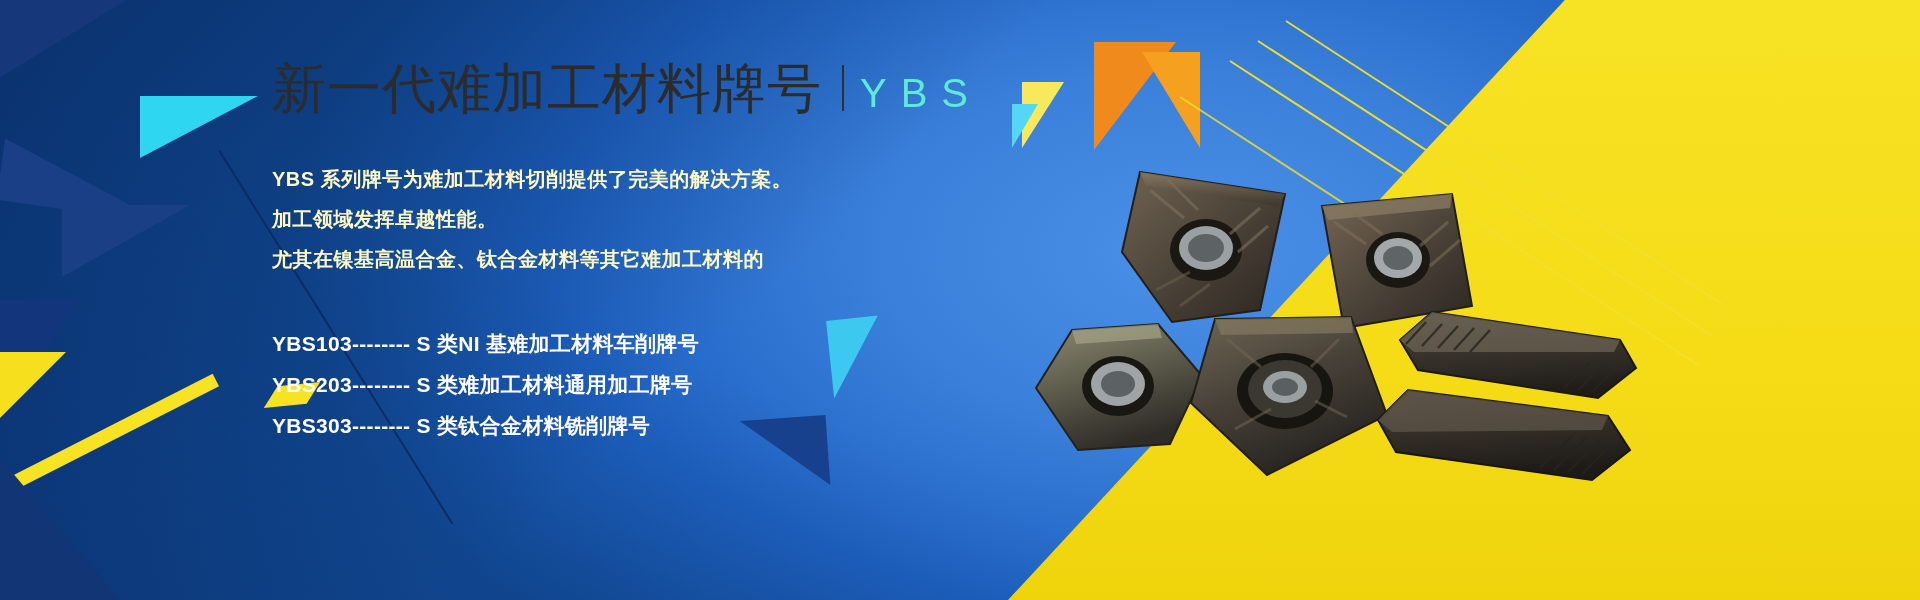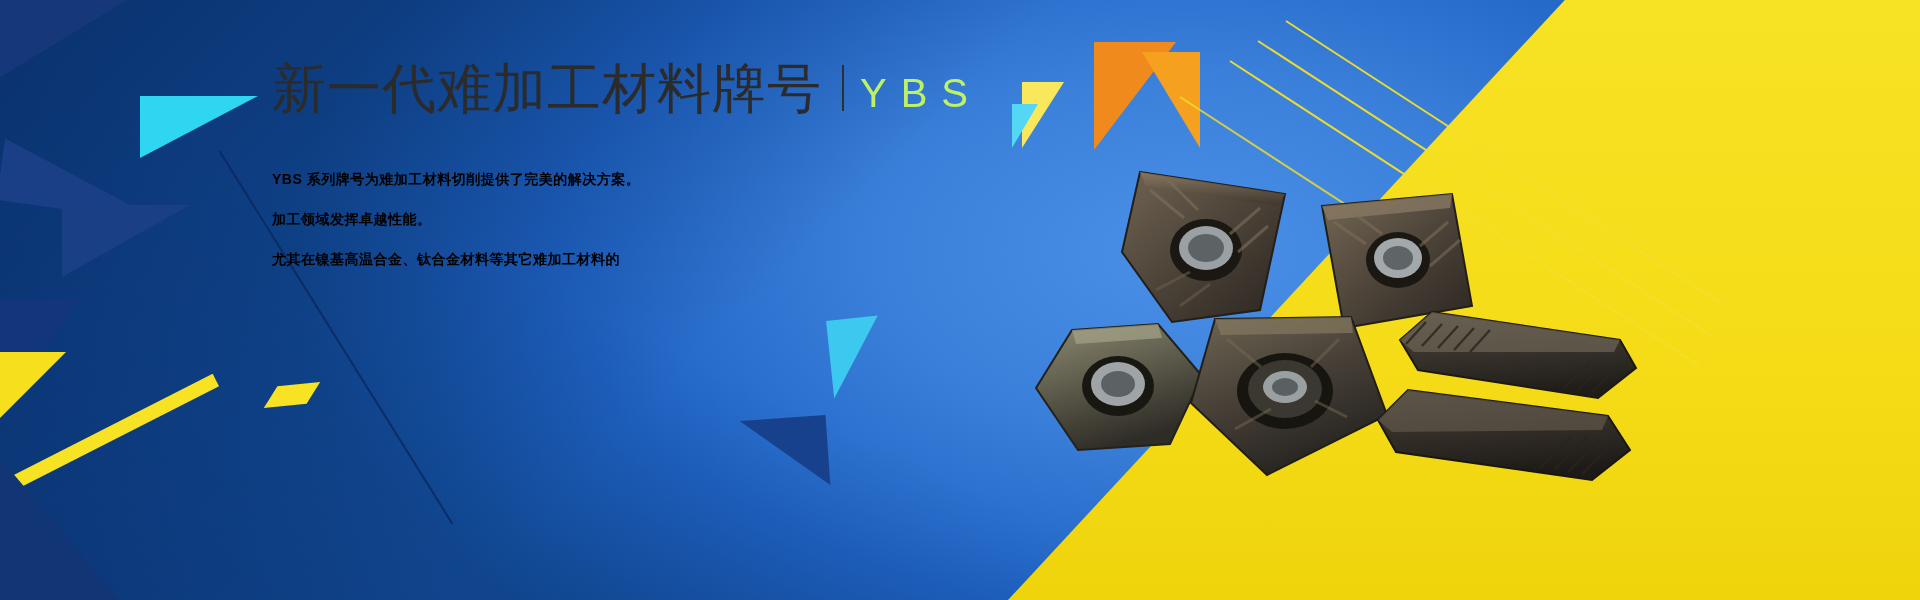--- a/index.html
+++ b/index.html
@@ -141,27 +141,27 @@
     font-size:54px;line-height:1.05;font-weight:400;
     letter-spacing:1px;
     white-space:nowrap;
   }
   .headline .cn{font-weight:400;}
   .headline .sep{
     display:inline-block;margin:0 16px 0 20px;
     width:2px;height:46px;background:#2f2f2f;position:relative;top:4px;
   }
   .headline .ybs{
-    font-size:40px;letter-spacing:14px;font-weight:400;color:#bef264;
+    font-size:40px;letter-spacing:14px;font-weight:400;color:#5eead4;
   }
 
   .para{margin-top:42px;color:#2e2e2e;}
   .para .pline{
-    font-size:14px;line-height:40px;font-weight:700;letter-spacing:.5px;
-    color:#000000;
+    font-size:20px;line-height:40px;font-weight:700;letter-spacing:.5px;
+    color:#fef9c3;
   }
 
   .codes{margin-top:44px;}
   .codes .cline{
     font-size:21px;line-height:41px;font-weight:700;color:#ffffff;
     letter-spacing:.3px;
   }
 
   
   .photo{position:absolute;left:1000px;top:150px;width:640px;height:380px;}
@@ -207,20 +207,25 @@
       <span class="sep"></span>
       <span class="ybs">YBS</span>
     </div>
 
     <div class="para">
       <div class="pline">YBS 系列牌号为难加工材料切削提供了完美的解决方案。</div>
       <div class="pline">加工领域发挥卓越性能。</div>
       <div class="pline">尤其在镍基高温合金、钛合金材料等其它难加工材料的</div>
     </div>
 
+    <div class="codes">
+      <div class="cline">YBS103-------- S 类NI 基难加工材料车削牌号</div>
+      <div class="cline">YBS203-------- S 类难加工材料通用加工牌号</div>
+      <div class="cline">YBS303-------- S 类钛合金材料铣削牌号</div>
+    </div>
 
   </div>
 
   <div class="photo">
 
     <div class="ins" style="left:110px;top:10px;">
       <svg width="210" height="180" viewBox="0 0 210 180">
         <defs>
           <linearGradient id="g1" x1="0" y1="0" x2="1" y2="1">
             <stop offset="0" stop-color="#6f6352"></stop>

